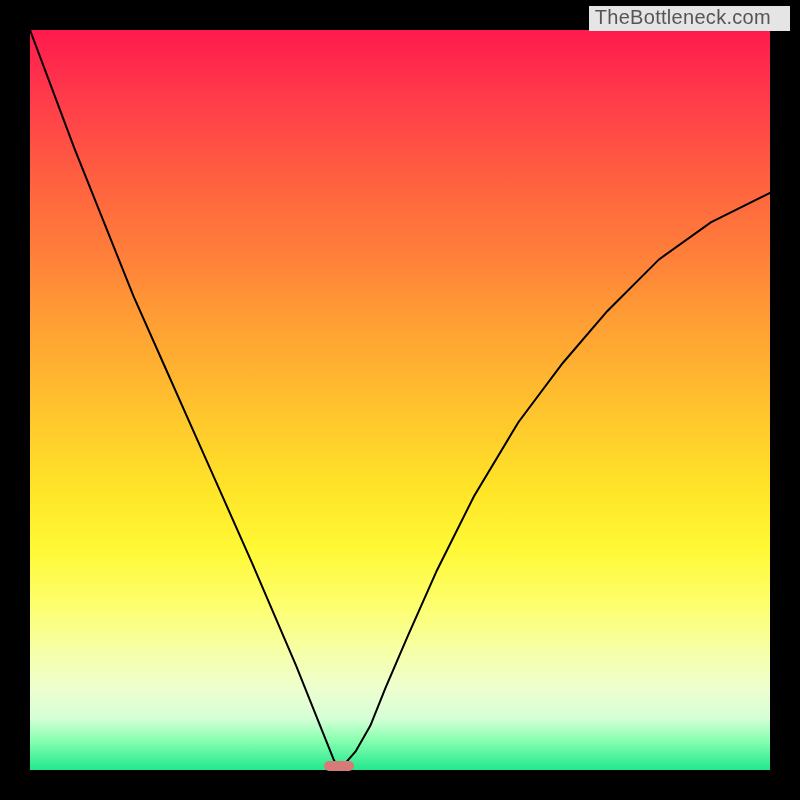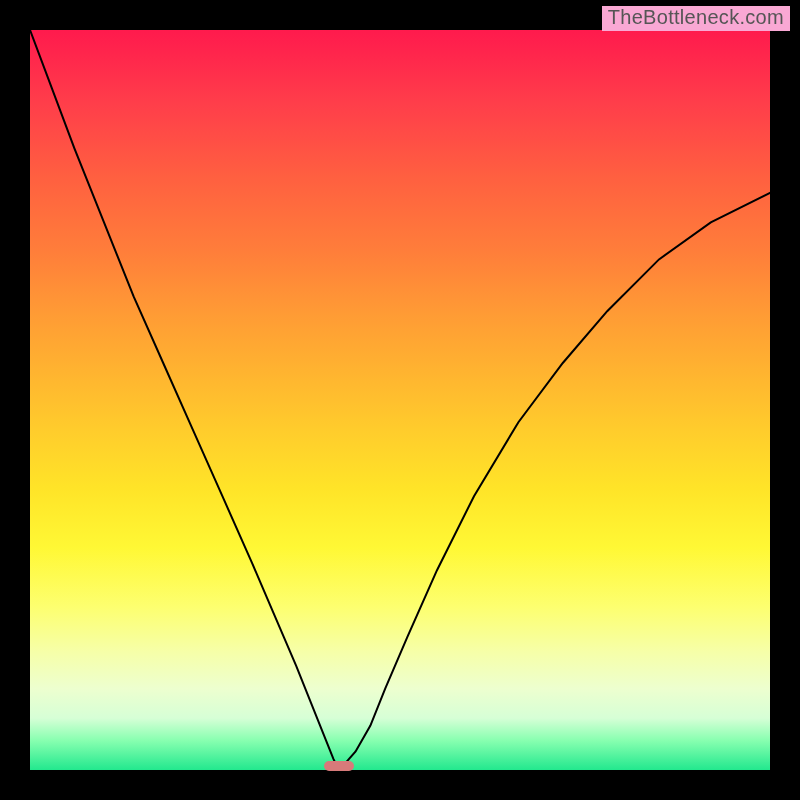--- a/index.html
+++ b/index.html
@@ -48,22 +48,22 @@
     top: 30px;
     width: 740px;
     height: 740px;
     pointer-events: none;
   }
   .watermark {
     position: absolute;
     top: 6px;
     right: 10px;
     color: #555;
-    background: #f9a8d4;
-    padding: 0 6px 2px 6px;
+    background: #e5e5e5;
+    padding: 0 19px 2px 6px;
     font-size: 20px;
     font-weight: 500;
     letter-spacing: 0.3px;
   }
   .optimal-marker {
     position: absolute;
     width: 30px;
     height: 10px;
     background: #d77a7a;
     border-radius: 5px;

